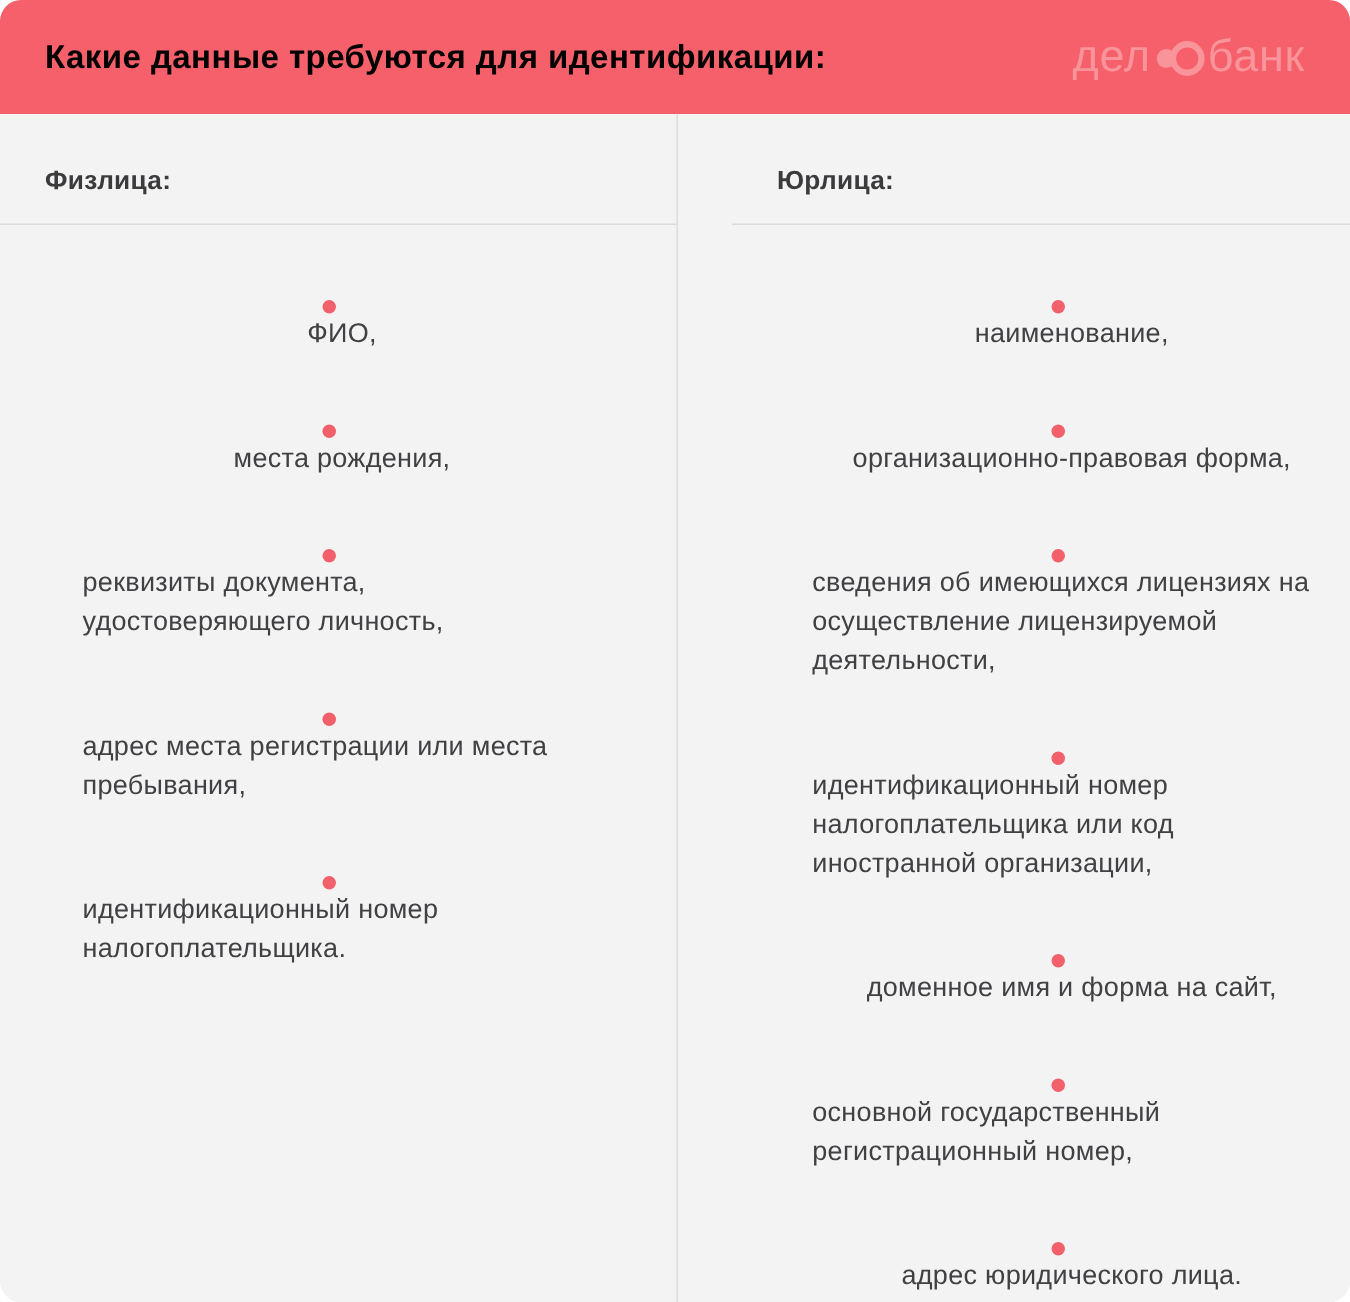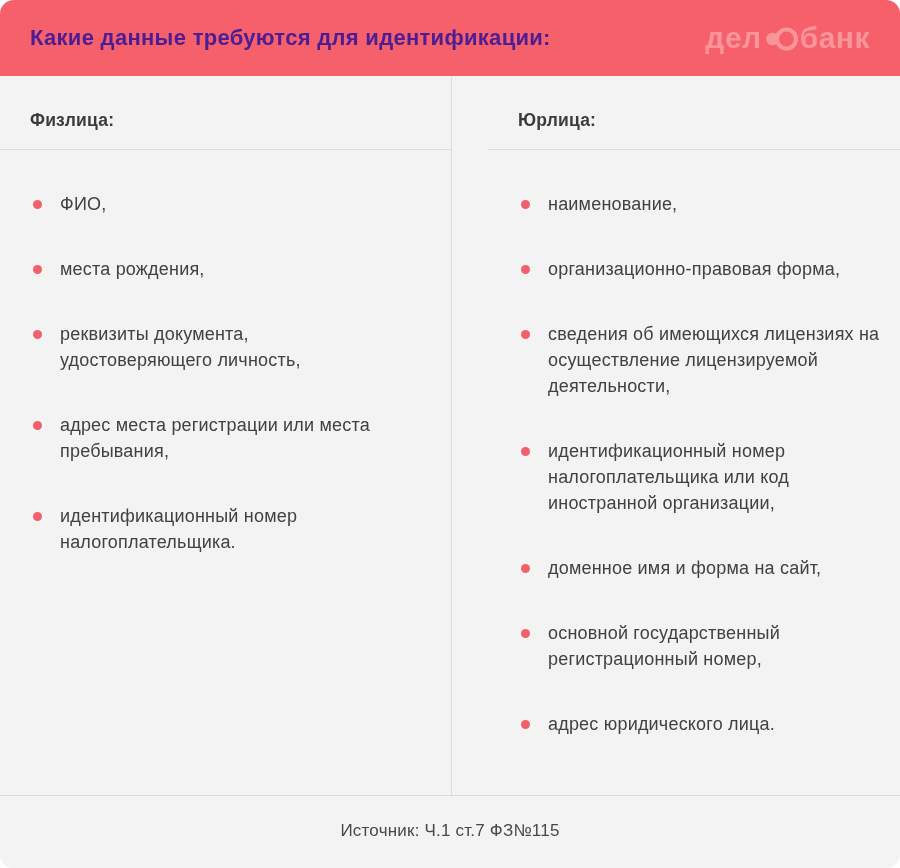--- a/index.html
+++ b/index.html
@@ -25,30 +25,30 @@
     background:var(--background);
   }
   
   .hdr{
     flex:0 0 76px;
     background:var(--accent);
     display:flex;align-items:center;justify-content:space-between;
     padding:0 30px 0 30px;
   }
   .hdr h1{
-    color:#4c1d95;
+    color:#000000;
     font-size:22px;
     font-weight:800;
     letter-spacing:.3px;
   }
   .logo{
     display:flex;align-items:center;
     color:var(--logo);
     font-size:30px;
-    font-weight:700;
+    font-weight:400;
     letter-spacing:.5px;
     line-height:1;
   }
   .logo .logo-icon{display:inline-flex;align-items:center;margin:0 1px;}
   
   .columns{
     flex:1 1 auto;
     display:grid;
     grid-template-columns:452px 448px;
     background:var(--background);
@@ -66,22 +66,23 @@
     font-weight:700;
     color:var(--heading);
     letter-spacing:.2px;
   }
   ul.list{
     list-style:none;
     padding:41px 28px 0 33px;
   }
   ul.list li{
     display:flex;
-    align-items:flex-start;
+    align-items:center;
     margin-bottom:39px;
+    flex-direction:column;
   }
   .bullet{
     flex:0 0 9px;
     width:9px;height:9px;
     border-radius:50%;
     background:var(--bullet);
     margin-top:9px;
     margin-right:18px;
   }
   .item-text{

